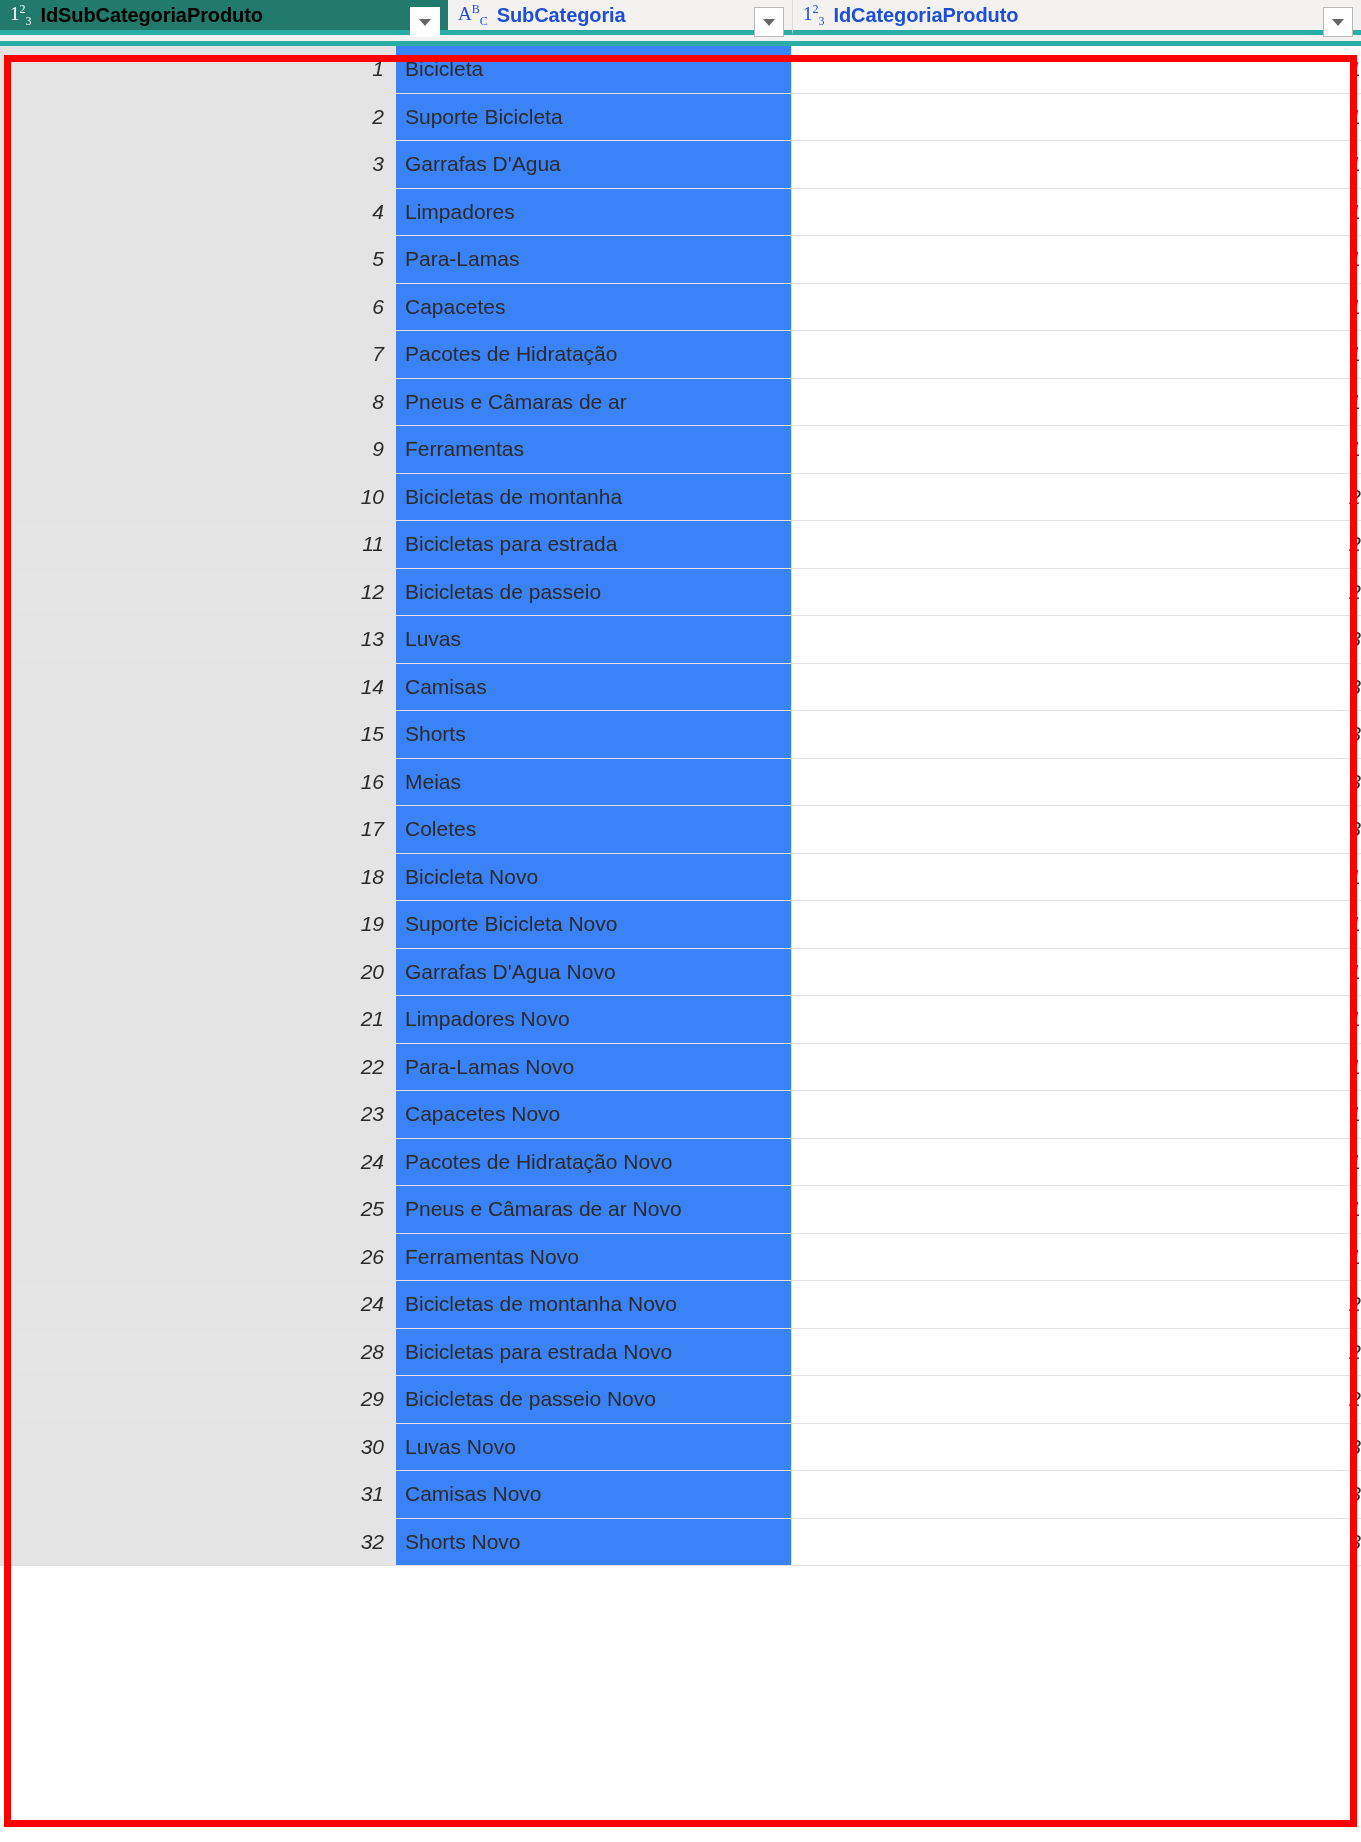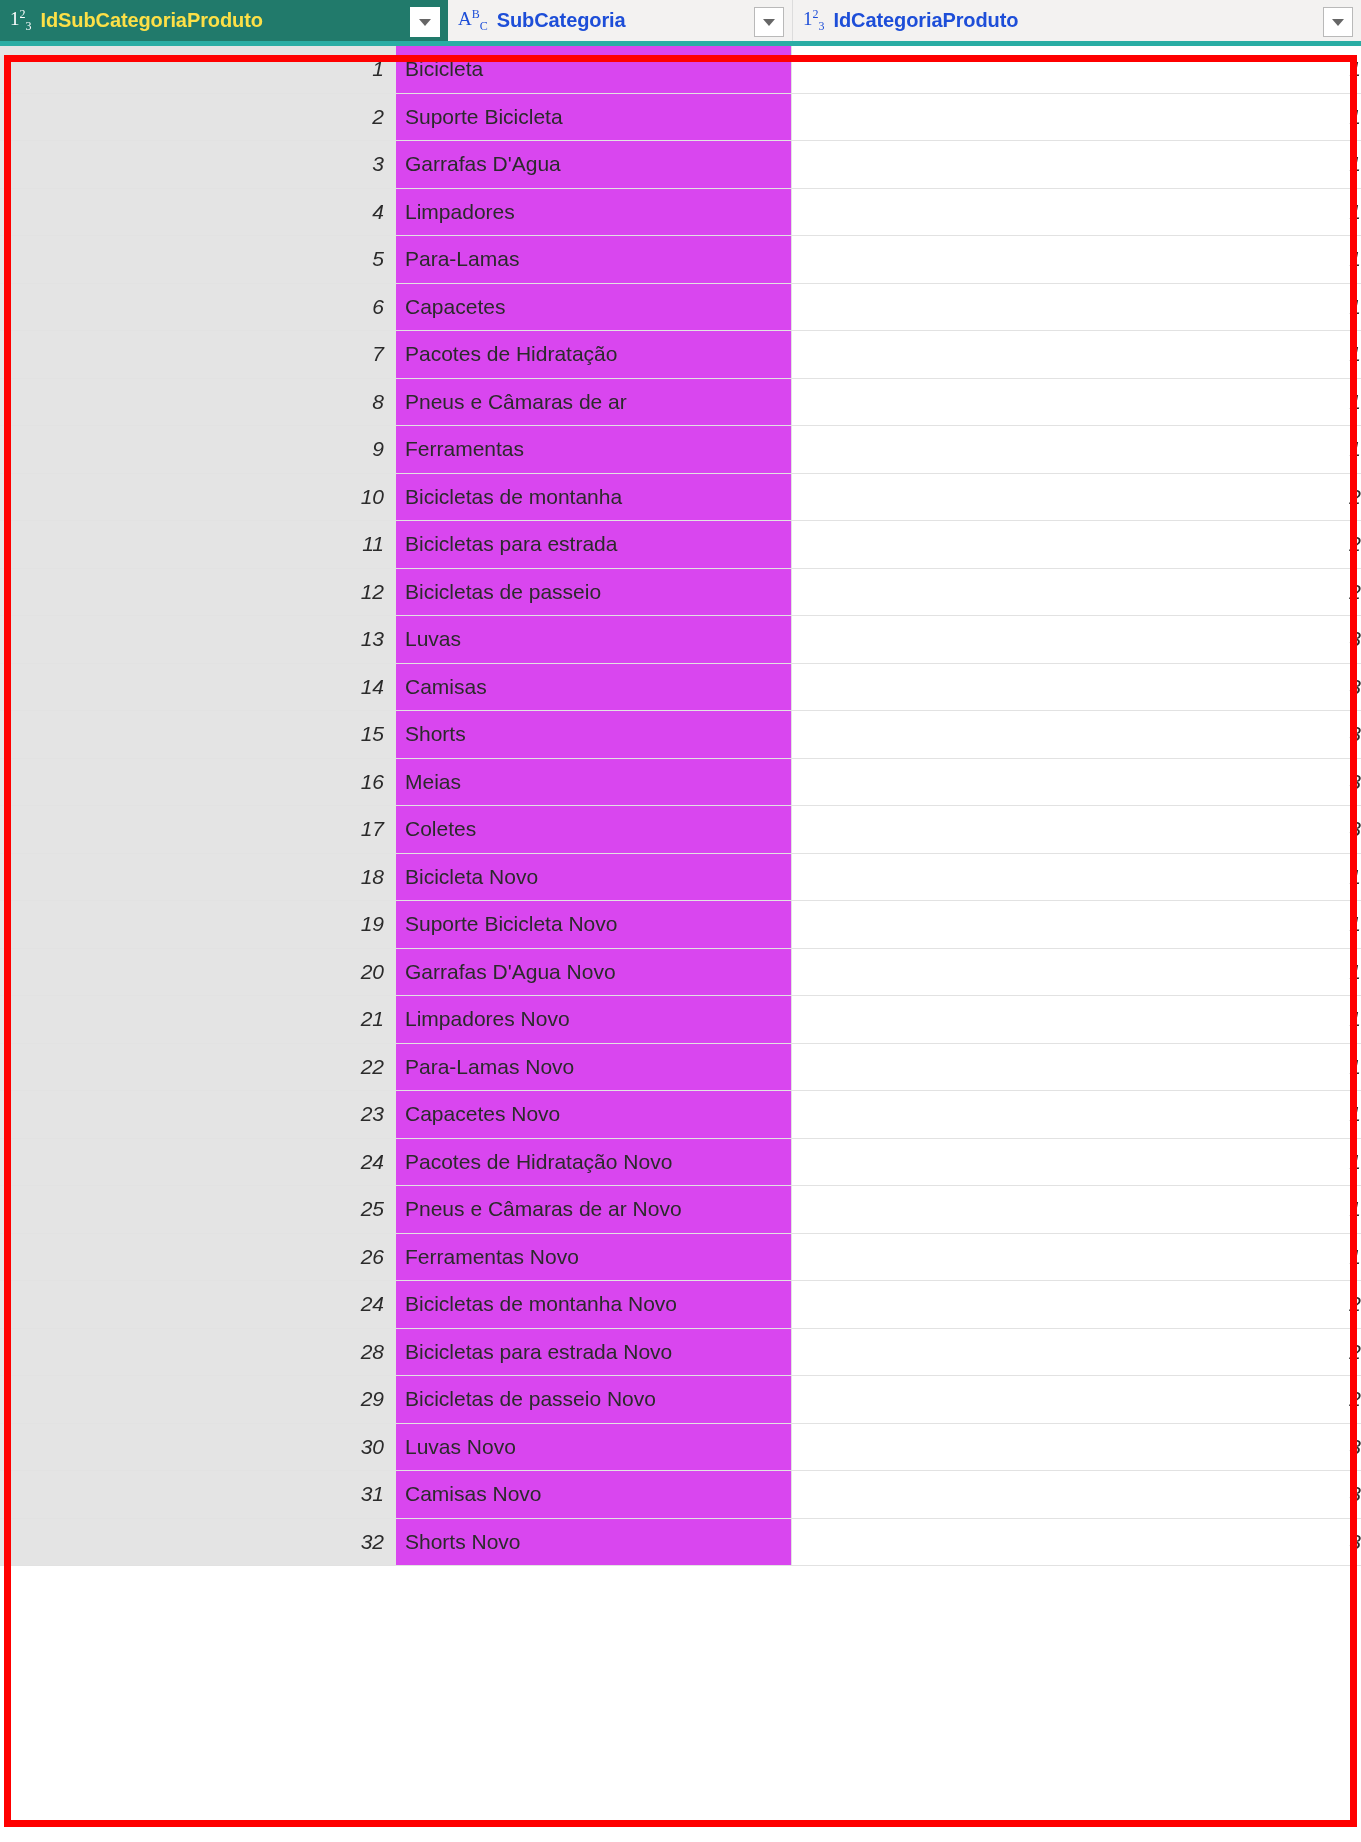--- a/index.html
+++ b/index.html
@@ -30,21 +30,21 @@
     left: 0;
     width: 1361px;
     height: 46px;
     display: flex;
     background: #f3f2f1;
   }
   .hcell {
     position: relative;
     display: flex;
     align-items: center;
-    height: 46px;
+    height: 35px;
     box-sizing: border-box;
     background: #f3f2f1;
     border-bottom: 5px solid #2aada4;
     border-right: 1px solid #dcdcdc;
     text-align: center;
   }
   .hcell.selected {
     background: #217a6b;
     border-bottom: 5px solid #2aada4;
     border-right: none;
@@ -70,21 +70,21 @@
     vertical-align: sub;
   }
   .hcell .hlabel {
     font-size: 20px;
     font-weight: bold;
     color: #1d4ed8;
     white-space: nowrap;
     letter-spacing: -0.1px;
   }
   .hcell.selected .hlabel {
-    color: #fde047;
+    color: #000000;
   }
   .hcell .filter-btn {
     position: absolute;
     right: 8px;
     top: 7px;
     width: 30px;
     height: 30px;
     background: #ffffff;
     border: 1px solid #b9b9b9;
     box-sizing: border-box;
@@ -131,21 +131,21 @@
     width: 396px;
     background: #e4e4e4;
     justify-content: flex-end;
     padding-right: 12px;
     font-style: italic;
     font-size: 21px;
     color: #2b2b2b;
   }
   .cell.c2 {
     width: 396px;
-    background: #d946ef;
+    background: #3b82f6;
     padding-left: 9px;
     font-size: 21px;
     color: #2b2b2b;
     border-right: 1px solid #e2e2e2;
   }
   .cell.c3 {
     width: 569px;
     background: #ffffff;
     justify-content: flex-end;
     padding-right: 0px;

